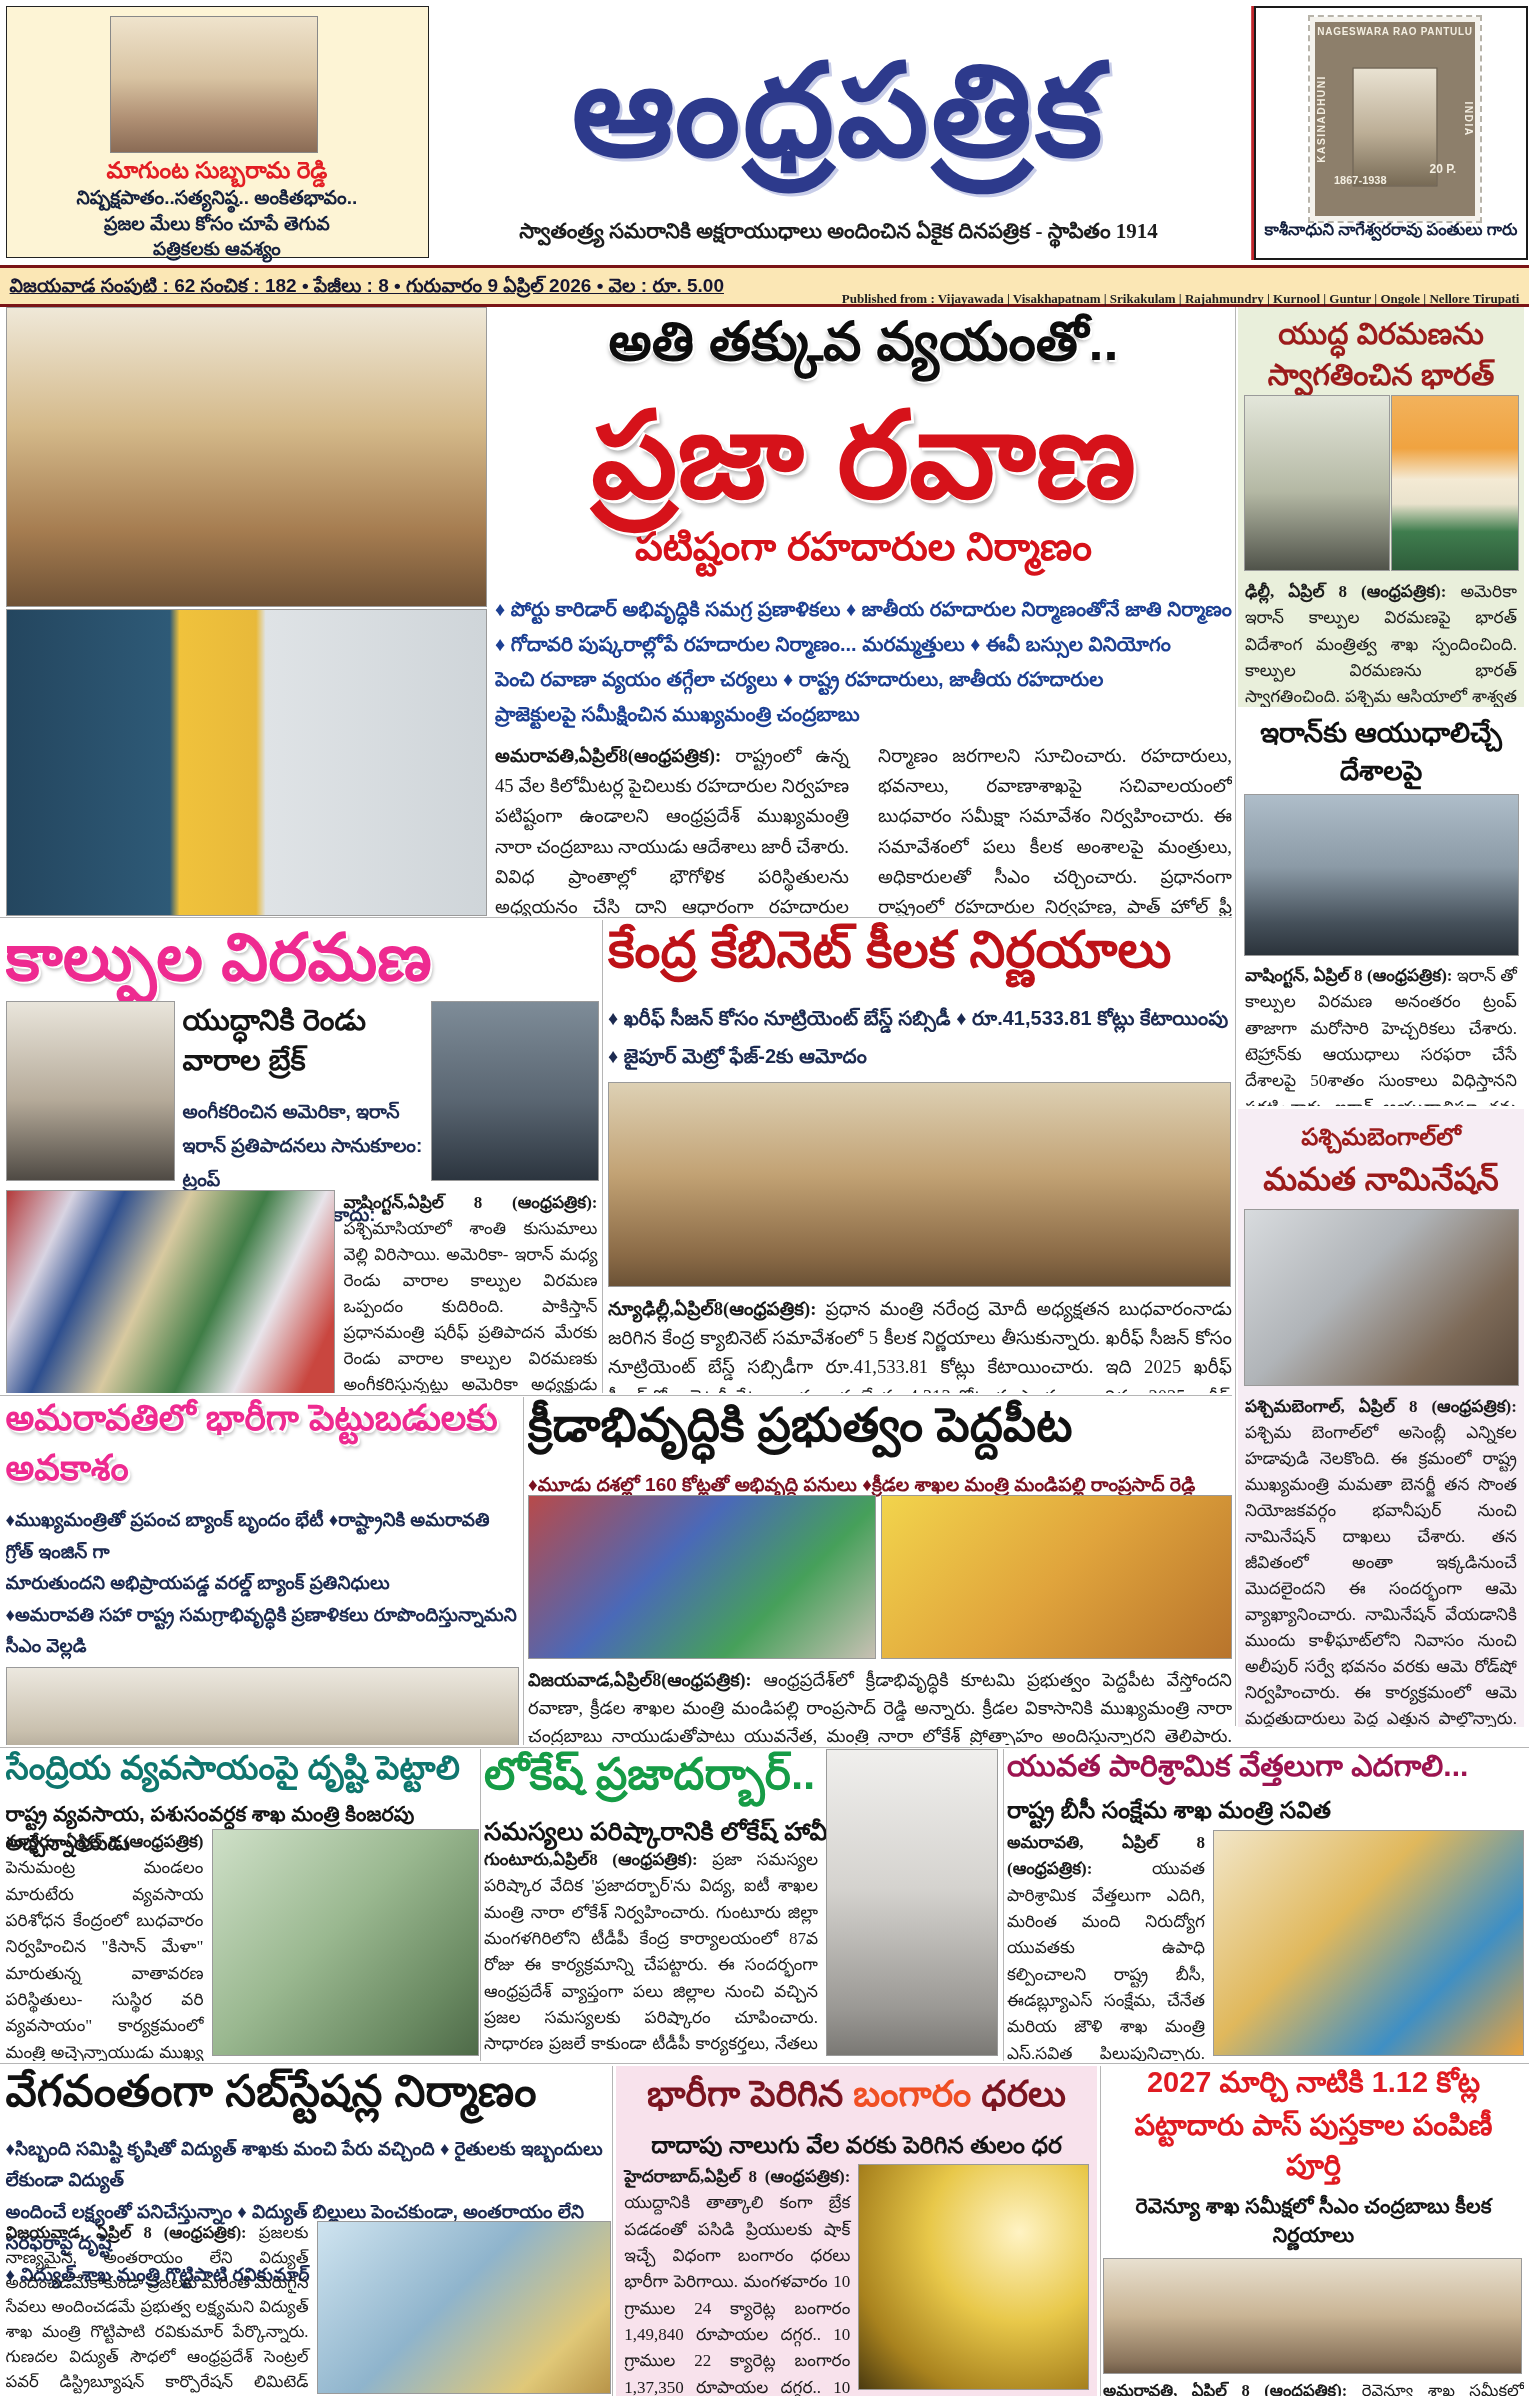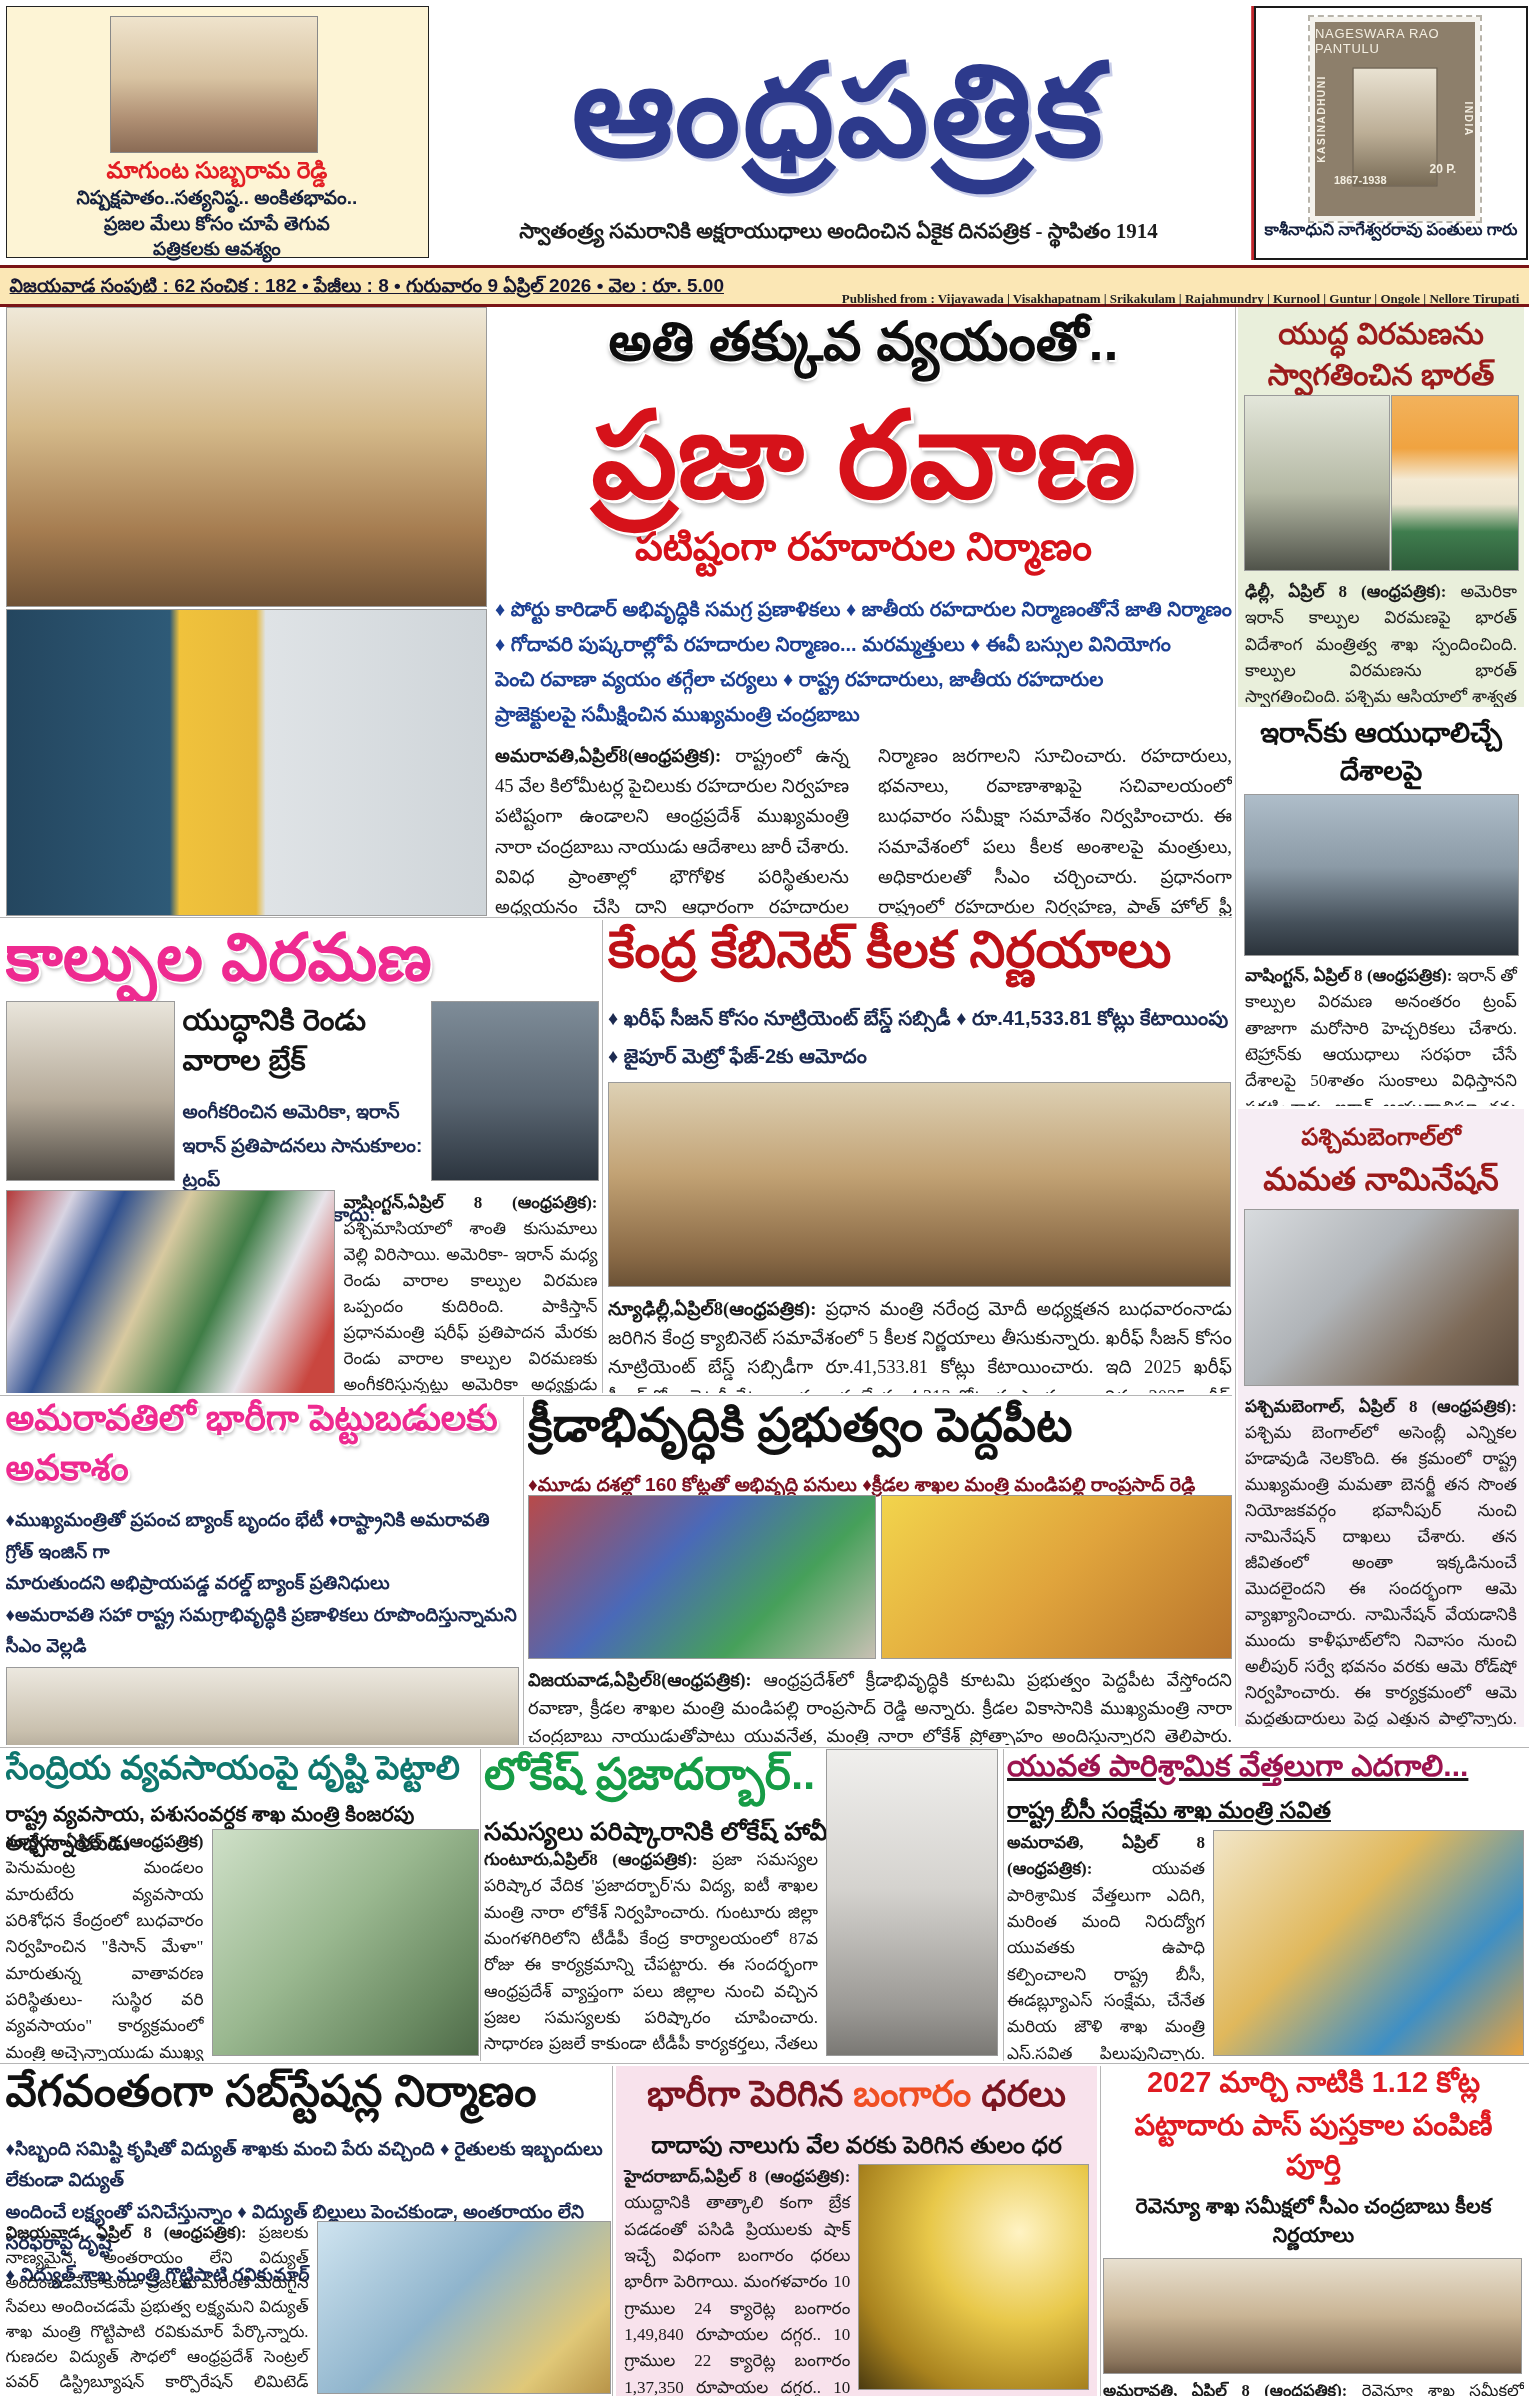--- a/index.html
+++ b/index.html
@@ -18,21 +18,21 @@
   .promo{background:#fdf4d5;border:1.4px solid #222;}
   .promo-photo{background:linear-gradient(180deg,#efe3cc 0%,#d8c3a2 45%,#b09074 75%,#8a6b55 100%);border:0.7px solid #888;}
   .promo-name{color:#e31e24;font-weight:bold;text-align:center;}
   .promo-line{color:#14203e;font-weight:bold;text-align:center;}
   .masthead{color:#2d3a8c;font-weight:bold;text-align:center;
             text-shadow:2.8px 2.8px 0 #c8cde8, -1.4px -1.4px 0 #ffffff;letter-spacing:2.8px;}
   .tagline{color:#1d1d1d;font-weight:bold;text-align:center;}
   .stampbox{background:#fff;border:2.1px solid #1a1a1a;box-shadow:-2.8px 0 0 #c0262c;}
   .stamp{background:#8d7f6b;border:5.5px solid #f4f2ec;outline:2.1px dashed #b8b4aa;position:relative;color:#f4efe2;
          font-family:"Liberation Sans",sans-serif;}
-  .stamp .s-top{position:absolute;top:4.1px;left:0;right:0;font-size:13px;font-weight:normal;letter-spacing:0.7px;}
+  .stamp .s-top{position:absolute;top:4.1px;left:0;right:0;text-align:center;font-size:10px;font-weight:bold;letter-spacing:0.7px;}
   .stamp .s-left{position:absolute;left:1.4px;top:50%;transform:translateY(-50%) rotate(180deg);writing-mode:vertical-rl;font-size:10.3px;font-weight:bold;letter-spacing:1.4px;}
   .stamp .s-right{position:absolute;right:1.4px;top:50%;transform:translateY(-50%);writing-mode:vertical-rl;font-size:10.3px;font-weight:bold;letter-spacing:1.4px;}
   .stamp .s-years{position:absolute;left:19px;bottom:30px;font-size:11px;font-weight:bold;}
   .stamp .s-value{position:absolute;right:19px;bottom:40px;font-size:12px;font-weight:bold;}
   .stamp .s-face{position:absolute;left:50%;top:54%;transform:translate(-50%,-50%);width:83px;height:117px;
                  background:linear-gradient(180deg,#e9e2d2 0%,#bcae96 55%,#776a55 100%);border:0.7px solid #6b6152;}
   .stamp-cap{font-weight:bold;color:#14203e;text-align:center;}
   .dateline{background:#fbe7b5;border-top:3.4px solid #7a1416;border-bottom:3.4px solid #7a1416;
             font-family:"Liberation Sans",sans-serif;font-weight:bold;color:#161630;}
   
@@ -220,21 +220,21 @@
     <div class="h-green sans" style="font-size:44px;">లోకేష్ ప్రజాదర్బార్..</div>
     <div class="subhead" style="font-size:25px;margin-top:6.9px;">సమస్యలు పరిష్కారానికి లోకేష్ హామీ</div>
     <div class="photo abs" style="left:342px;top:0;width:172px;height:307px;background:linear-gradient(180deg,#f0efed 0%,#d5d3cf 45%,#9a9894 85%,#7a7874 100%);"></div>
     <div class="abs body-txt" style="left:0;top:98px;width:334px;font-size:17px;line-height:1.55;">
       <span class="lead">గుంటూరు,ఏప్రిల్8 (ఆంధ్రపత్రిక):</span>
       <span>ప్రజా సమస్యల పరిష్కార వేదిక 'ప్రజాదర్బార్'ను విద్య, ఐటీ శాఖల మంత్రి నారా లోకేశ్ నిర్వహించారు. గుంటూరు జిల్లా మంగళగిరిలోని టీడీపీ కేంద్ర కార్యాలయంలో 87వ రోజు ఈ కార్యక్రమాన్ని చేపట్టారు. ఈ సందర్భంగా ఆంధ్రప్రదేశ్ వ్యాప్తంగా పలు జిల్లాల నుంచి వచ్చిన ప్రజల సమస్యలకు పరిష్కారం చూపించారు. సాధారణ ప్రజలే కాకుండా టీడీపీ కార్యకర్తలు, నేతలు సైతం తమ  సమస్యలను పార్టీ జాతీయ ప్రధాన కార్యదర్శి</span>
       
     </div>
   </div>
 
-  <div class="art" style="left:1007px;top:1749px;width:517px;height:312px;text-decoration:underline;">
+  <div class="art" style="left:1007px;top:1749px;width:517px;height:312px;">
     <div class="h-magenta sans" style="font-size:30px;">యువత పారిశ్రామిక వేత్తలుగా ఎదగాలి...</div>
     <div class="subhead" style="font-size:23.4px;margin-top:6.9px;">రాష్ట్ర బీసీ సంక్షేమ శాఖ మంత్రి సవిత</div>
     <div class="photo abs" style="left:206px;top:81px;width:311px;height:226px;background:linear-gradient(135deg,#f2e6c8 0%,#e0b85c 40%,#3f8fc4 72%,#e8a23c 100%);"></div>
     <div class="abs body-txt" style="left:0;top:81px;width:198px;font-size:17px;line-height:1.55;">
       <span class="lead">అమరావతి, ఏప్రిల్ 8 (ఆంధ్రపత్రిక):</span>
       <span>యువత పారిశ్రామిక వేత్తలుగా ఎదిగి, మరింత మంది నిరుద్యోగ యువతకు ఉపాధి కల్పించాలని రాష్ట్ర బీసీ, ఈడబ్ల్యూఎస్ సంక్షేమ, చేనేత మరియ జౌళి శాఖ మంత్రి ఎస్.సవిత పిలుపునిచ్చారు. ప్రతి ఇంటి నుంచి ఒకరిని పారిశ్రామికవేత్తగా తీర్చిదిద్దాలన్నది సీఎం చంద్రబాబు</span>
       
     </div>
   </div>
 

